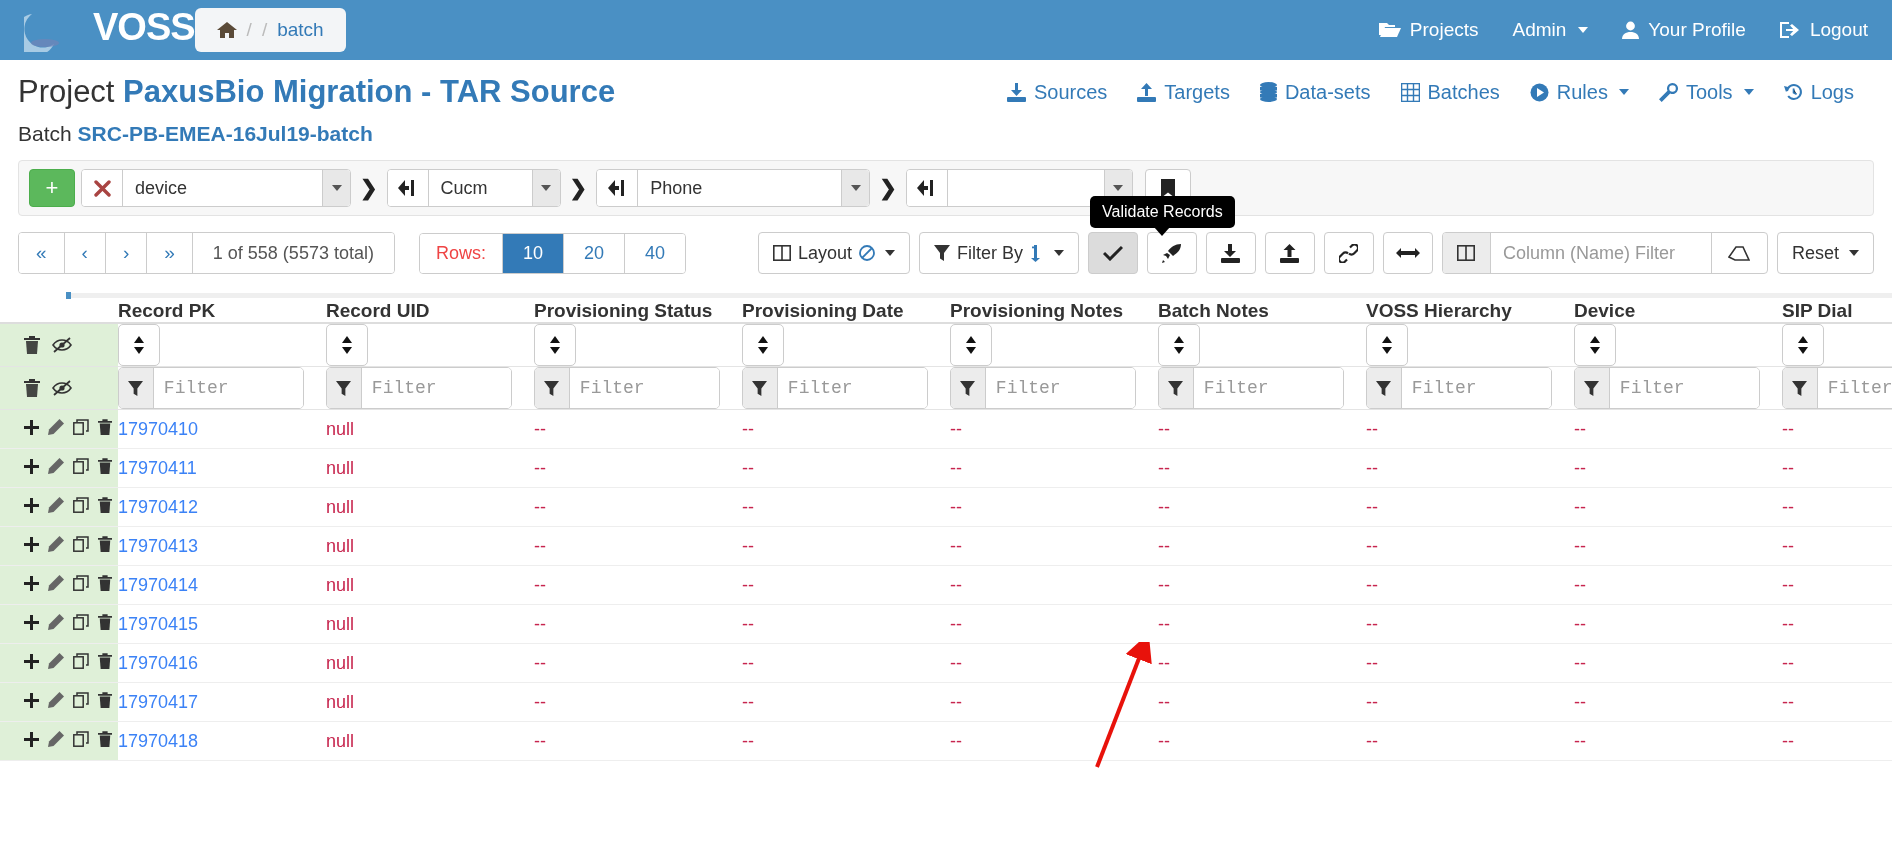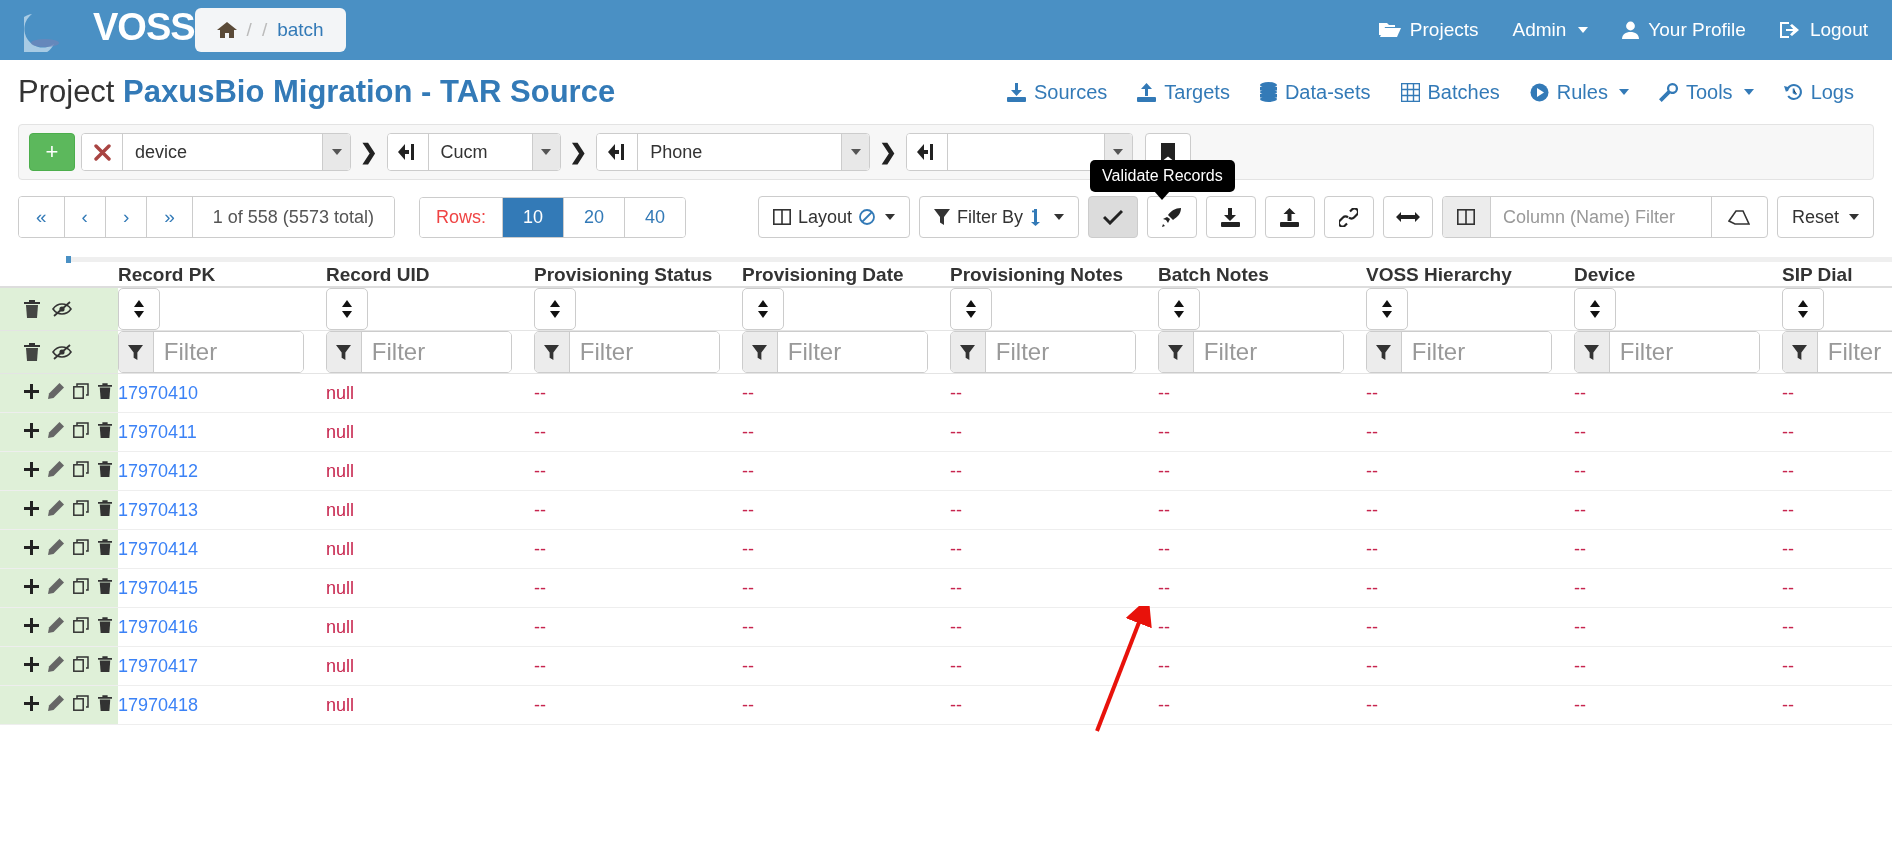--- a/index.html
+++ b/index.html
@@ -110,21 +110,21 @@
   }
   .gutter-cell { background:#dff0d8; }
   .gutter-icons { display:flex; align-items:center; gap:12px; padding:0 0 0 24px; font-size:19px; color:#333; }
   .sortrow td, .filterrow td { border-bottom:1px solid #e4e4e4; padding:10px 0; }
   .sort-btn {
     width:42px;height:42px; background:#fff; border:1px solid #ccc; border-radius:5px;
     display:flex; align-items:center; justify-content:center; cursor:pointer;
   }
   .filter-grp { display:flex; align-items:stretch; border:1px solid #ccc; border-radius:5px; overflow:hidden; background:#fff; height:42px; width:186px;}
   .filter-grp .fg-addon { width:44px; background:#ececec; border-right:1px solid #ccc; display:flex;align-items:center;justify-content:center;}
-  .filter-grp input { border:none; outline:none; font-size:24px; font-family:Liberation Sans, sans-serif; padding:0 10px; width:100%; color:#333;}
+  .filter-grp input { border:none; outline:none; font-size:18px; font-family:Liberation Mono, monospace; padding:0 10px; width:100%; color:#333;}
   .filter-grp input::placeholder { color:#999; }
   .datarow td { border-bottom:1px solid #eee; height:39px; font-size:18px; }
   .row-actions { display:flex; align-items:center; gap:9px; padding-left:24px; font-size:18px; color:#333;}
   .pk-link { color:#3b82f6; cursor:pointer; }
   .nullv { color:#c7254e; }
   .dash { color:#c7254e; }
 
   
   .ann-arrow { position:absolute; left:1085px; top:352px; width:80px; height:130px; pointer-events:none; z-index:30;}
   .tbl-wrap { position:relative; }
@@ -262,20 +262,24 @@
               <path fill="none" stroke="#337ab7" stroke-width="2" d="M3 8a7 7 0 1 1 1.2 5"></path>
               <path fill="#337ab7" d="M0 3l6 1.5L2 9z"></path>
               <path stroke="#337ab7" stroke-width="1.8" d="M9.6 5.5v4.2l3 1.6"></path>
             </svg>
         </span>
         <span>Logs</span>
       </div>
     </div>
   </div>
 
+  <div class="batch-row">
+    <span>Batch</span>
+    <b>SRC-PB-EMEA-16Jul19-batch</b>
+  </div>
 </div>
 
 <div class="sel-toolbar">
   <div class="btn-green">
     <span>+</span>
   </div>
 
   <div class="grp">
     <div class="addon">
       <svg class="icn" width="17" height="17" viewBox="0 0 17 17">

